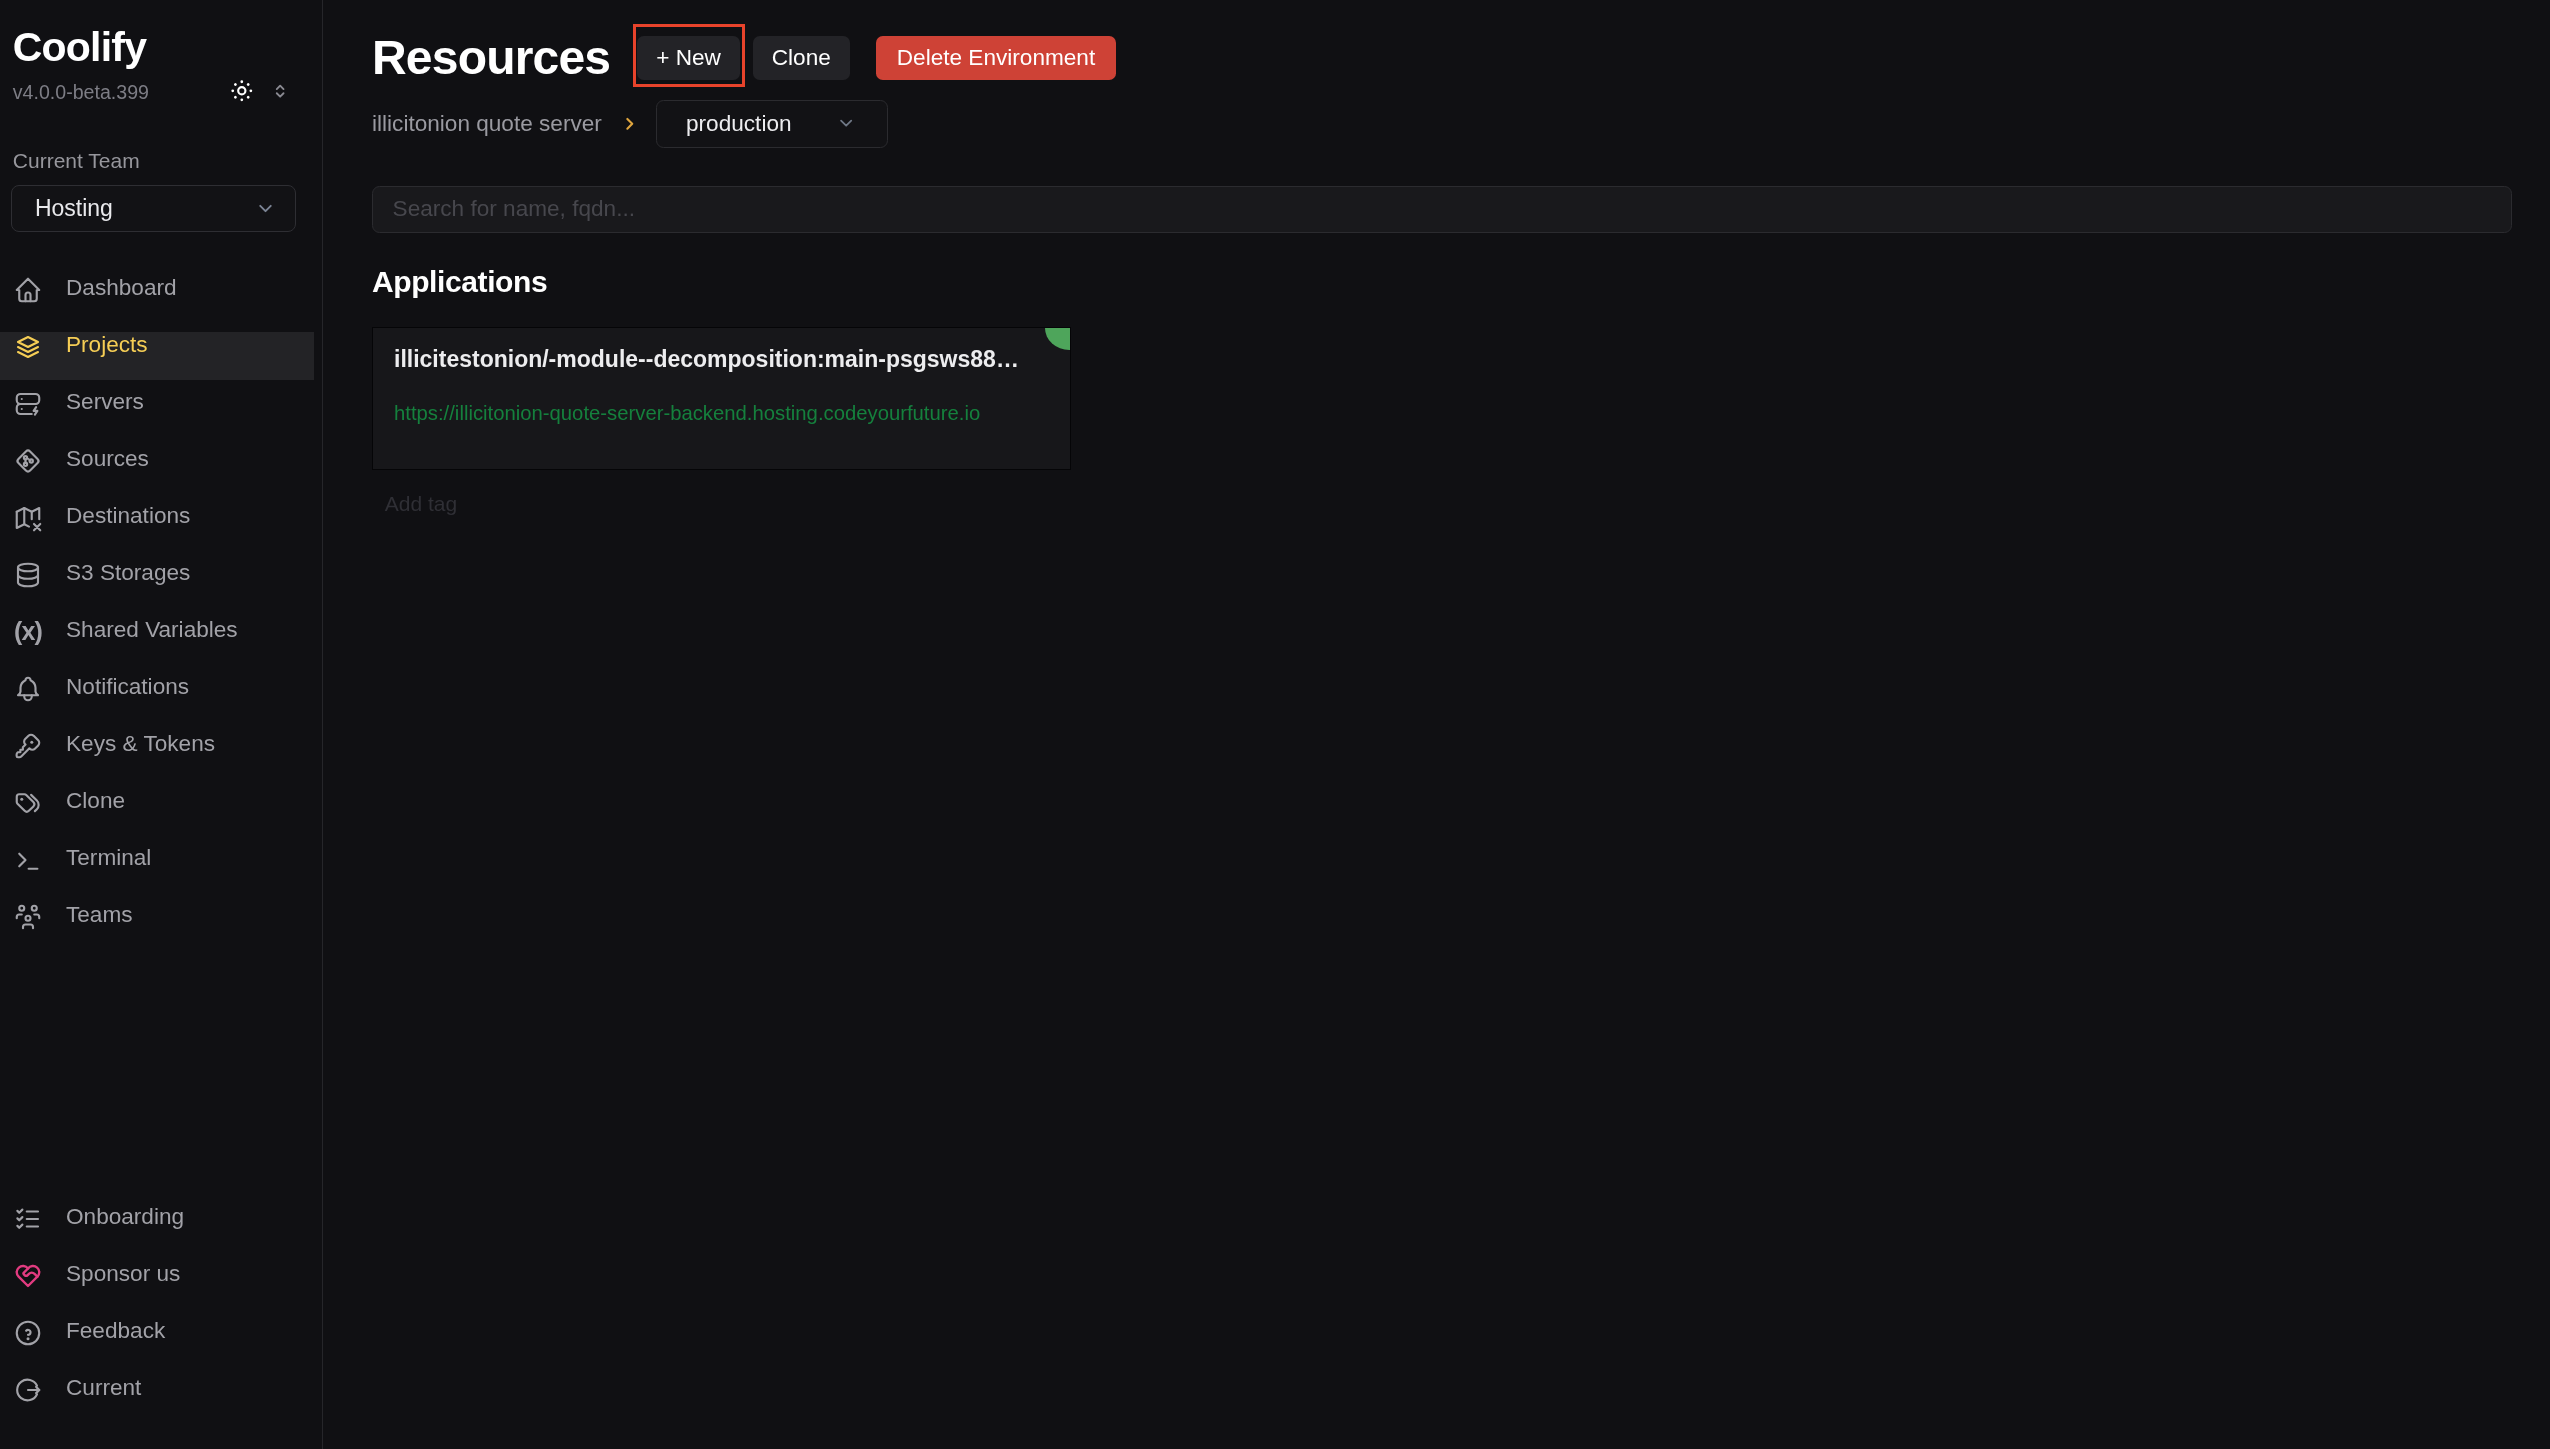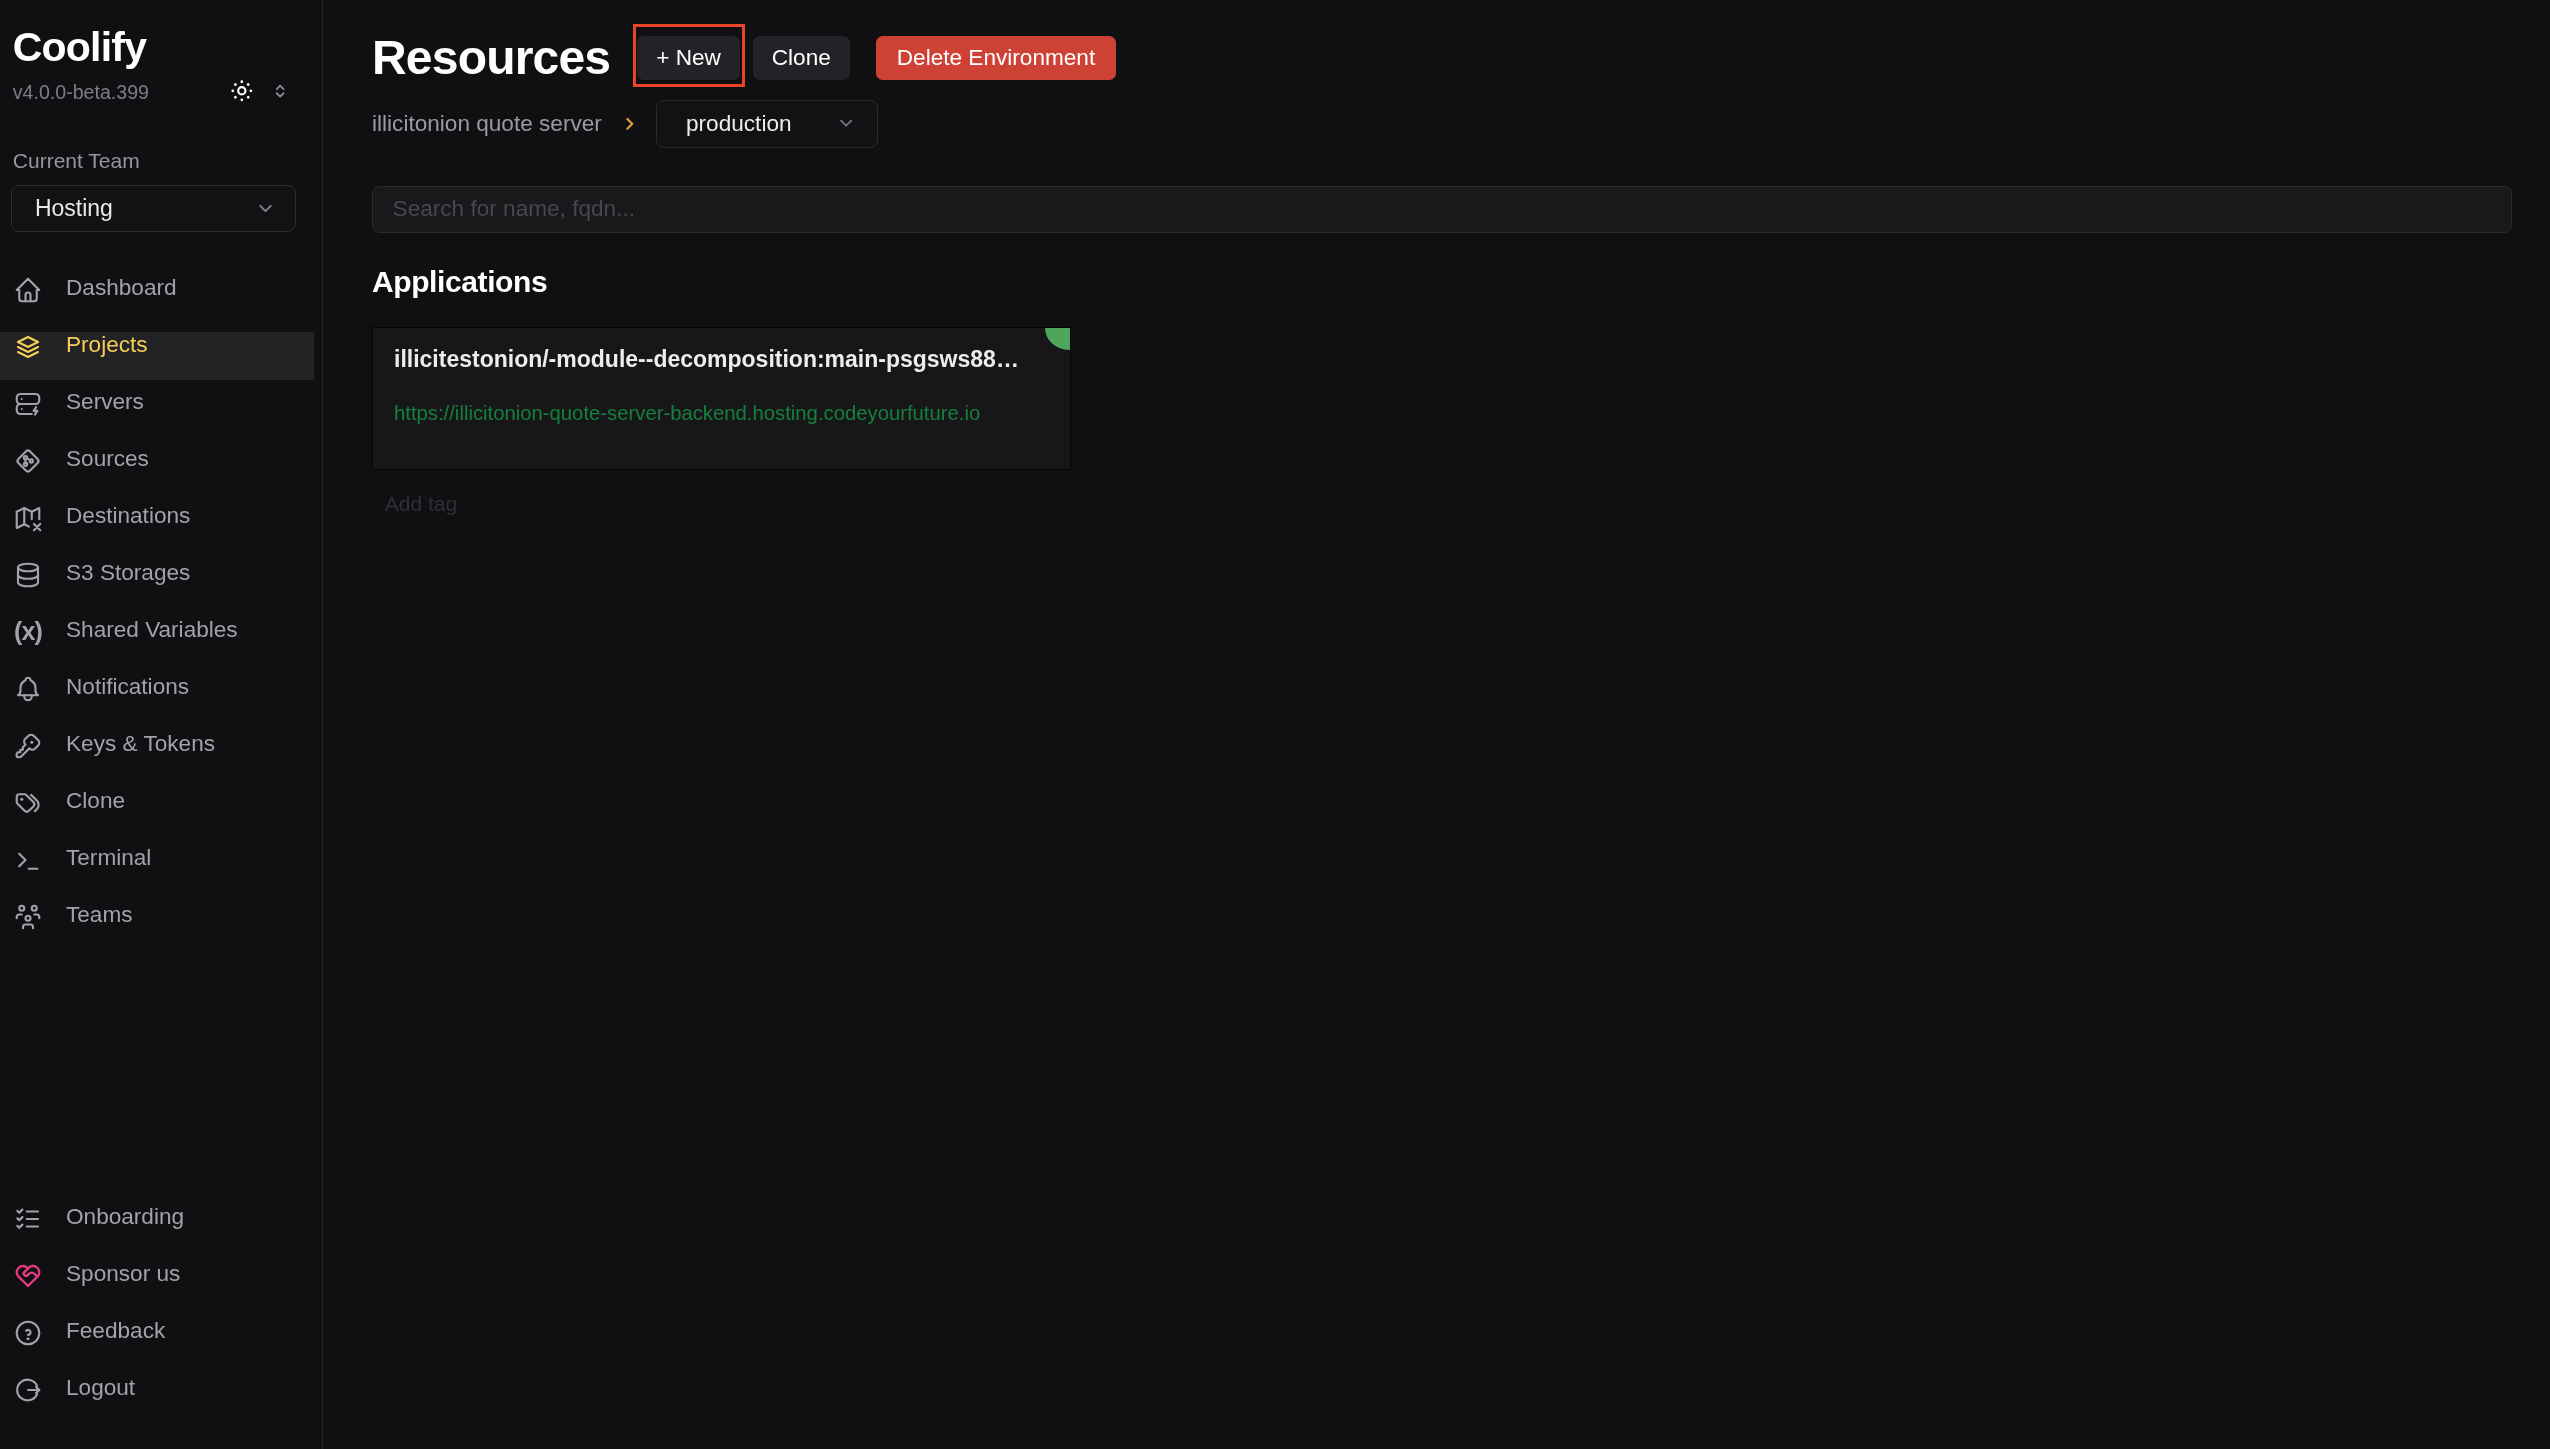--- a/index.html
+++ b/index.html
@@ -35,21 +35,21 @@
   .btn-clone { margin-left:12.8px; }
   .btn-danger { background:#ce4236; margin-left:26px; padding:0 21px; }
   .annotated { position:relative; display:inline-block; }
   .annotation-box { position:absolute; left:-4.5px; right:-5.3px; top:-12px; bottom:-7.5px;
                     border:3px solid #e8432b; pointer-events:none; }
 
   .breadcrumb-row { margin-top:10.5px; display:flex; align-items:center; }
   .crumb-project { font-size:22.6px; color:#9a9aa1; }
   .crumb-sep { margin:0 16.6px 0 18px; display:flex; align-items:center; }
   .env-select { height:48px; border:0.8px solid #2b2b2f; border-radius:7.5px; background:#121215;
-                display:inline-flex; align-items:center; padding:0 21px 0 29px; gap:44px; cursor:pointer; }
+                display:inline-flex; align-items:center; padding:0 31px 0 29px; gap:44px; cursor:pointer; }
   .env-select .env-name { font-size:22.6px; color:#ededf0; }
 
   .search-input { margin-top:38px; width:100%; height:47px; background:#19191c;
                   border:0.8px solid #2b2b2f; border-radius:7.5px; padding:0 19.6px;
                   font-size:22.6px; font-family:"Liberation Sans", sans-serif; color:#d4d4d8; outline:none; }
   .search-input::placeholder { color:#47474d; }
 
   .section-title { margin-top:32px; font-size:30px; font-weight:800; color:#ffffff; letter-spacing:-0.4px; }
 
   .app-card { margin-top:28px; width:699px; height:143px; background:#17171a; border:1.5px solid #050507;
@@ -263,21 +263,21 @@
     </div>
 
     <div class="nav-item">
       <span>
         <svg width="30" height="30" viewBox="0 0 24 24" fill="none" stroke="currentColor" stroke-width="1.7" stroke-linecap="round" stroke-linejoin="round">
           <path d="M19.2 8.6a8.3 8.3 0 1 0 0 6.8"></path>
           <path d="M12 12h9"></path>
             <path d="M18.5 9.5L21 12l-2.5 2.5"></path>
         </svg>
       </span>
-      <span>Logout</span>
+      <span>Current</span>
     </div>
   </nav>
 </aside>
 
 <main class="main">
 
   <div class="header-row">
     <h1 class="page-title">Resources</h1>
 
     <span class="annotated">

